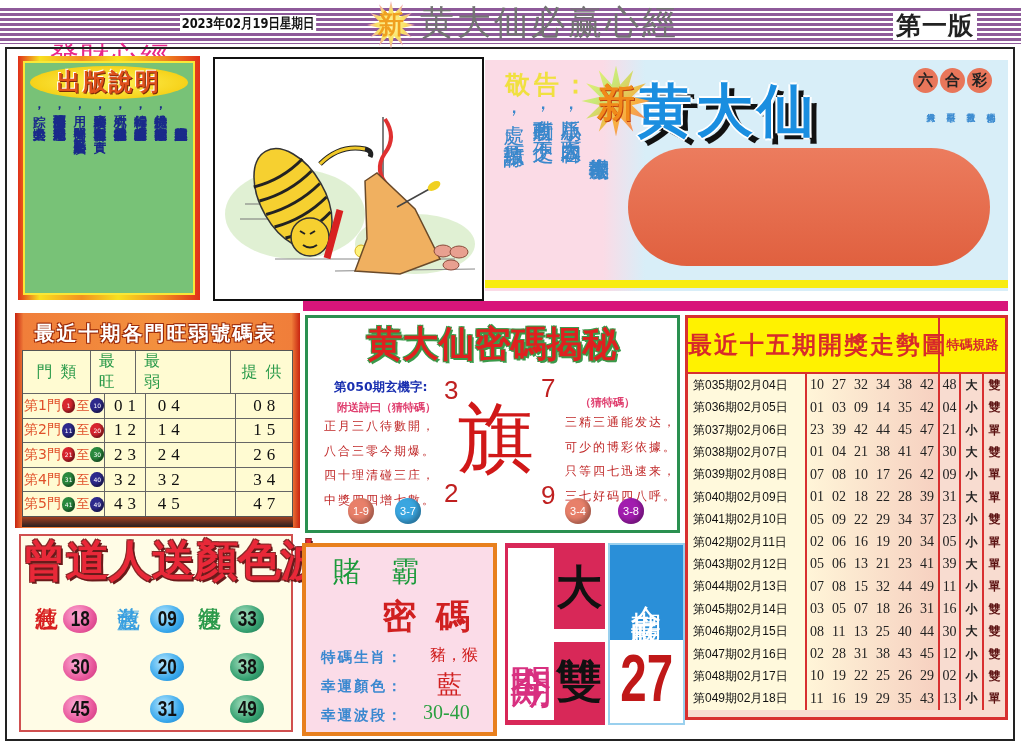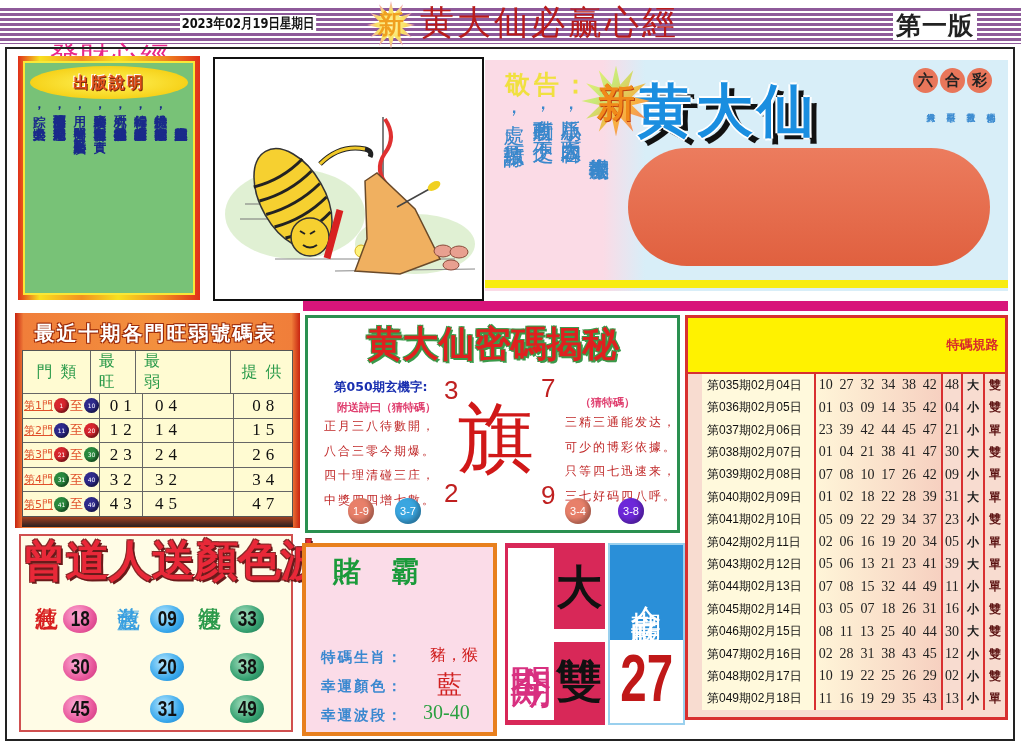--- a/index.html
+++ b/index.html
@@ -7,28 +7,28 @@
 .a{position:absolute;}
 .vt{writing-mode:vertical-rl;text-orientation:upright;}
 
 
 .stripes{left:0;top:8px;width:1021px;height:36px;background:repeating-linear-gradient(to bottom,#8e5a9a 0 3px,#ffffff 3px 5px);}
 .brand{left:50px;top:7px;font-size:29px;color:#e8288a;letter-spacing:1px;line-height:1;margin-top:36px;}
 .date{left:180px;top:15px;font-size:14px;font-weight:bold;color:#111;transform:scaleX(.82);transform-origin:left top;white-space:nowrap;background:#fff;padding:0 2px;}
 .hdr-new{left:366px;top:0;width:50px;height:50px;z-index:5;}
 .hdr-new svg{position:absolute;left:0;top:0;width:50px;height:50px;}
 .hdr-new span{position:absolute;left:0;top:7px;width:50px;text-align:center;font-size:26px;font-weight:bold;color:#f0a020;}
-.hdr-title{left:420px;top:5px;font-size:34px;color:#b91c1c;letter-spacing:3px;line-height:1;white-space:nowrap;}
+.hdr-title{left:420px;top:5px;font-size:34px;color:#737373;letter-spacing:3px;line-height:1;white-space:nowrap;}
 .edition{left:893px;top:12px;font-size:25px;font-weight:bold;color:#222;letter-spacing:1px;background:#fff;padding:0 3px;line-height:1.1;}
 .frame{left:5px;top:47px;width:1010px;height:694px;border:2px solid #222;}
 
 
 .pub{left:18px;top:56px;width:182px;height:244px;background:linear-gradient(90deg,#e0301a 0%,#f8e020 12%,#f49020 35%,#f8e020 55%,#f08a20 80%,#e0301a 100%);}
 .pub-inner{left:7px;top:7px;width:168px;height:230px;background:#78c277;box-shadow:0 0 0 2px #f8e838;}
-.pub-pill{left:5px;top:3px;width:158px;height:33px;border-radius:50%;background:radial-gradient(ellipse at center,#fff45a 0%,#f6d21a 70%,#f0a818 100%);text-align:center;font-size:16px;font-weight:bold;color:#e0501a;line-height:33px;letter-spacing:2px;text-shadow:1px 1px 0 #7a2a0a,-1px -1px 0 #fff;}
+.pub-pill{left:5px;top:3px;width:158px;height:33px;border-radius:50%;background:radial-gradient(ellipse at center,#fff45a 0%,#f6d21a 70%,#f0a818 100%);text-align:center;font-size:24px;font-weight:bold;color:#e0501a;line-height:33px;letter-spacing:2px;text-shadow:1px 1px 0 #7a2a0a,-1px -1px 0 #fff;}
 .pub-cols{left:4px;top:42px;width:162px;height:184px;display:flex;flex-direction:row-reverse;justify-content:flex-start;}
 .pub-col{width:20.3px;font-size:12.6px;line-height:20px;font-weight:bold;color:#1a2a8a;height:184px;}
 .pub-col.first{padding-top:13px;}
 
 
 .illus{left:213px;top:57px;width:271px;height:244px;border:2px solid #111;background:#fff;}
 .illus svg{width:267px;height:240px;display:block;}
 
 
 .banner{left:485px;top:60px;width:523px;height:231px;background:linear-gradient(90deg,#fbdbe6 0,#fbdbe6 118px,#d8eef8 160px,#d8eef8 100%);}
@@ -53,58 +53,58 @@
 .dt-title{left:0;top:5px;width:281px;text-align:center;font-size:20px;font-weight:bold;color:#fff;letter-spacing:2px;line-height:30px;text-shadow:1px 1px 0 #9a2a0a,-1px 1px 0 #9a2a0a,1px -1px 0 #9a2a0a,-1px -1px 0 #9a2a0a;}
 .dt-table{left:7px;top:37px;width:271px;height:167px;background:#fffbd2;border:1px solid #555;display:flex;flex-direction:column;}
 .dt-bottom{left:7px;top:204px;width:271px;height:10px;background:linear-gradient(#a04020,#2a2020);}
 .dt-row{display:flex;flex:1;border-top:1px solid #666;}
 .dt-row.head{flex:0 0 28px;border-top:none;}
 .dt-c{border-left:1px solid #666;display:flex;align-items:center;justify-content:center;}
 .dt-c:first-child{border-left:none;}
 .w1{width:81px;}.w2{width:54px;}.w3{width:61px;}.w4{width:75px;margin-left:44px;}
 .dt-h{font-size:16px;color:#2a9a4a;letter-spacing:8px;padding-left:8px;}
 .dt-door{justify-content:flex-start;padding-left:1px;gap:1px;}
-.door-name{font-size:11px;color:#e0502a;white-space:nowrap;text-decoration:underline;}
+.door-name{font-size:14px;color:#e0502a;white-space:nowrap;}
 .door-to{font-size:13px;color:#e0502a;}
 .mball{width:15px;height:15px;border-radius:50%;font-size:6px;color:#fff;text-align:center;line-height:15px;box-shadow:inset -2px -2px 3px rgba(0,0,0,.45);}
 .dt-num{font-family:"Liberation Serif",serif;font-size:17px;color:#111;letter-spacing:5px;padding-left:5px;}
 
 
 .sec{left:305px;top:315px;width:375px;height:218px;border:3px solid #2a9050;background:#fff;}
 .sec-title{left:0;top:5px;width:369px;text-align:center;font-size:36px;font-weight:bold;color:#e02020;line-height:42px;text-shadow:2px 2px 0 #3a9a4a,-1px -1px 0 #3a9a4a,1px -1px 0 #3a9a4a,-1px 1px 0 #3a9a4a;}
 .issue{left:26px;top:61px;font-size:12.5px;font-weight:bold;color:#1a30b0;white-space:nowrap;}
 .poem-t{font-size:11px;font-weight:bold;color:#e04070;white-space:nowrap;padding-left:16px;}
 .poem{font-size:12px;color:#c02828;letter-spacing:2px;line-height:24.5px;white-space:nowrap;}
 .corner{font-size:26px;color:#c02020;line-height:1;font-family:"Liberation Sans",sans-serif;}
 .bigchar{left:150px;top:82px;font-size:76px;color:#d01818;line-height:1;}
 .sball{width:26px;height:26px;border-radius:50%;color:#fff;font-size:11px;text-align:center;line-height:26px;font-family:"Liberation Sans",sans-serif;box-shadow:inset -3px -3px 5px rgba(0,0,0,.3);}
 
 
 .tr{left:685px;top:315px;width:323px;height:405px;border:3px solid #d83030;background:#f8dcd0;}
 .tr-head{left:0;top:0;width:317px;height:56px;background:#fff200;border-bottom:2px solid #d83030;}
 .tr-title{left:0;top:0;width:252px;height:54px;text-align:center;line-height:54px;font-size:24px;font-weight:bold;color:#d82a2a;letter-spacing:2px;border-right:2px solid #d83030;white-space:nowrap;}
 .tr-side{left:252px;top:0;width:65px;height:54px;text-align:center;line-height:54px;font-size:13px;font-weight:bold;color:#d82a2a;white-space:nowrap;}
-.tr-body{left:0;top:56px;width:317px;height:336px;display:flex;flex-direction:column;padding-left:14px;}
+.tr-body{left:0;top:56px;width:317px;height:336px;display:flex;flex-direction:column;}
 .tr-row{flex:1;display:flex;}
 .tr-p{width:119px;background:#fff9dc;border-right:2px solid #d83030;font-family:"Liberation Sans",sans-serif;font-size:12px;color:#111;display:flex;align-items:center;padding-left:5px;white-space:nowrap;}
 .tr-n{width:133px;background:linear-gradient(90deg,#fff5d8,#f6d0c0);border-right:2px solid #d83030;display:flex;align-items:center;justify-content:space-between;padding:0 4px 0 3px;font-family:"Liberation Serif",serif;font-size:14px;color:#222;}
 .tr-s{width:21px;border-right:2px solid #d83030;font-family:"Liberation Serif",serif;font-size:14px;color:#222;display:flex;align-items:center;justify-content:center;}
 .tr-z{width:23px;border-right:2px solid #d83030;font-size:12px;font-weight:bold;color:#222;display:flex;align-items:center;justify-content:center;}
 .tr-o{width:21px;font-size:12px;font-weight:bold;color:#5a1010;display:flex;align-items:center;justify-content:center;}
 
 
 .cw{left:19px;top:534px;width:274px;height:198px;border:2px solid #d05050;background:#fffce6;}
 .cw-title{left:2px;top:5px;width:270px;text-align:center;font-size:43px;font-weight:bold;color:#e82838;line-height:38px;white-space:nowrap;text-shadow:2px 2px 0 #6a1a1a,-1px -1px 0 #8a2a2a,1px -1px 0 #8a2a2a,-1px 1px 0 #8a2a2a;}
 .cw-label{font-size:23px;line-height:27px;width:28px;letter-spacing:0;}
 .cball{width:34px;height:28px;border-radius:50%;text-align:center;line-height:28px;font-size:22px;font-weight:bold;color:#111;font-family:"Liberation Sans",sans-serif;}
 .cball span{display:inline-block;transform:scaleX(.78);}
 
 
 .gc{left:302px;top:543px;width:195px;height:193px;border:4px solid #e8801e;background:#fbdce8;}
-.gc-t1{left:27px;top:11px;font-size:28px;font-weight:bold;color:#1a9a3a;letter-spacing:30px;line-height:1;white-space:nowrap;}
+.gc-t1{left:27px;top:11px;font-size:28px;font-weight:normal;color:#1a9a3a;letter-spacing:30px;line-height:1;white-space:nowrap;}
 .gc-t2{left:76px;top:52px;font-size:34px;font-weight:bold;color:#d02020;letter-spacing:20px;line-height:1;white-space:nowrap;}
 .gc-l{left:15px;font-size:14.5px;font-weight:bold;color:#3a88d0;letter-spacing:2px;white-space:nowrap;}
 .gc-v{white-space:nowrap;}
 
 
 .ti{left:505px;top:543px;width:100px;height:182px;background:#d82858;}
 .ti-white{left:3px;top:5px;width:46px;height:172px;background:#fff;display:flex;justify-content:center;align-items:center;}
 .ti-white span{font-size:42px;line-height:54px;color:#d83080;}
 .ti-notch{left:49px;top:86px;width:51px;height:13px;background:#fff;}
 .ti-cell{left:50px;width:48px;display:flex;align-items:center;justify-content:center;font-size:46px;font-weight:bold;color:#111;}
@@ -310,25 +310,26 @@
   <div class="a poem-t" style="left:256px;top:77px;">（猜特碼）</div>
   <div class="a" style="left:257px;top:92px;">
     <div class="poem">三精三通能发达，</div>
     <div class="poem">可少的博彩依據。</div>
     <div class="poem">只等四七迅速来，</div>
     <div class="poem">三七好码四八呼。</div>
   </div>
   <div class="a sball" style="left: 40px; top: 180px; background: rgb(232, 128, 106);">1-9</div>
   <div class="a sball" style="left: 87px; top: 180px; background: rgb(58, 166, 224);">3-7</div>
   <div class="a sball" style="left: 257px; top: 180px; background: rgb(232, 128, 106);">3-4</div>
-  <div class="a sball" style="left: 310px; top: 180px; background: #6d28d9;">3-8</div>
+  <div class="a sball" style="left: 310px; top: 180px; background: #a21caf;">3-8</div>
 </div>
 
 <div class="a tr">
   <div class="a tr-head">
+    <div class="a tr-title">最近十五期開獎走勢圖</div>
     <div class="a tr-side">特碼規路</div>
   </div>
   <div class="a tr-body">
     <div class="tr-row">
         <div class="tr-p">第035期02月04日</div>
         <div class="tr-n">
           <span>10</span>
           <span>27</span>
           <span>32</span>
           <span>34</span>
@@ -552,20 +553,21 @@
   <div class="a cball" style="left: 129px; top: 159px; background: radial-gradient(circle at 40% 35%, rgb(184, 232, 255), rgb(56, 168, 236) 60%, rgb(26, 120, 192));"><span>31</span></div>
 
   <div class="a cw-label vt" style="left: 174px; top: 53px; color: rgb(42, 154, 74);">绿色波</div>
   <div class="a cball" style="left: 209px; top: 69px; background: radial-gradient(circle at 40% 35%, rgb(168, 224, 192), rgb(52, 160, 112) 60%, rgb(26, 106, 72));"><span>33</span></div>
   <div class="a cball" style="left: 209px; top: 117px; background: radial-gradient(circle at 40% 35%, rgb(168, 224, 192), rgb(52, 160, 112) 60%, rgb(26, 106, 72));"><span>38</span></div>
   <div class="a cball" style="left: 209px; top: 159px; background: radial-gradient(circle at 40% 35%, rgb(168, 224, 192), rgb(52, 160, 112) 60%, rgb(26, 106, 72));"><span>49</span></div>
 </div>
 
 <div class="a gc">
   <div class="a gc-t1">賭霸</div>
+  <div class="a gc-t2">密碼</div>
   <div class="a gc-l" style="top:101px;">特碼生肖：</div>
   <div class="a gc-v" style="left:124px;top:98px;font-size:16px;color:#d02020;">豬，猴</div>
   <div class="a gc-l" style="top:130px;">幸運顏色：</div>
   <div class="a gc-v" style="left:131px;top:121px;font-size:25px;color:#d02020;">藍</div>
   <div class="a gc-l" style="top:159px;">幸運波段：</div>
   <div class="a gc-v" style="left:117px;top:154px;font-size:20px;color:#2aa040;font-family:'Liberation Serif',serif;">30-40</div>
 </div>
 
 <div class="a ti">
   <div class="a ti-white">

